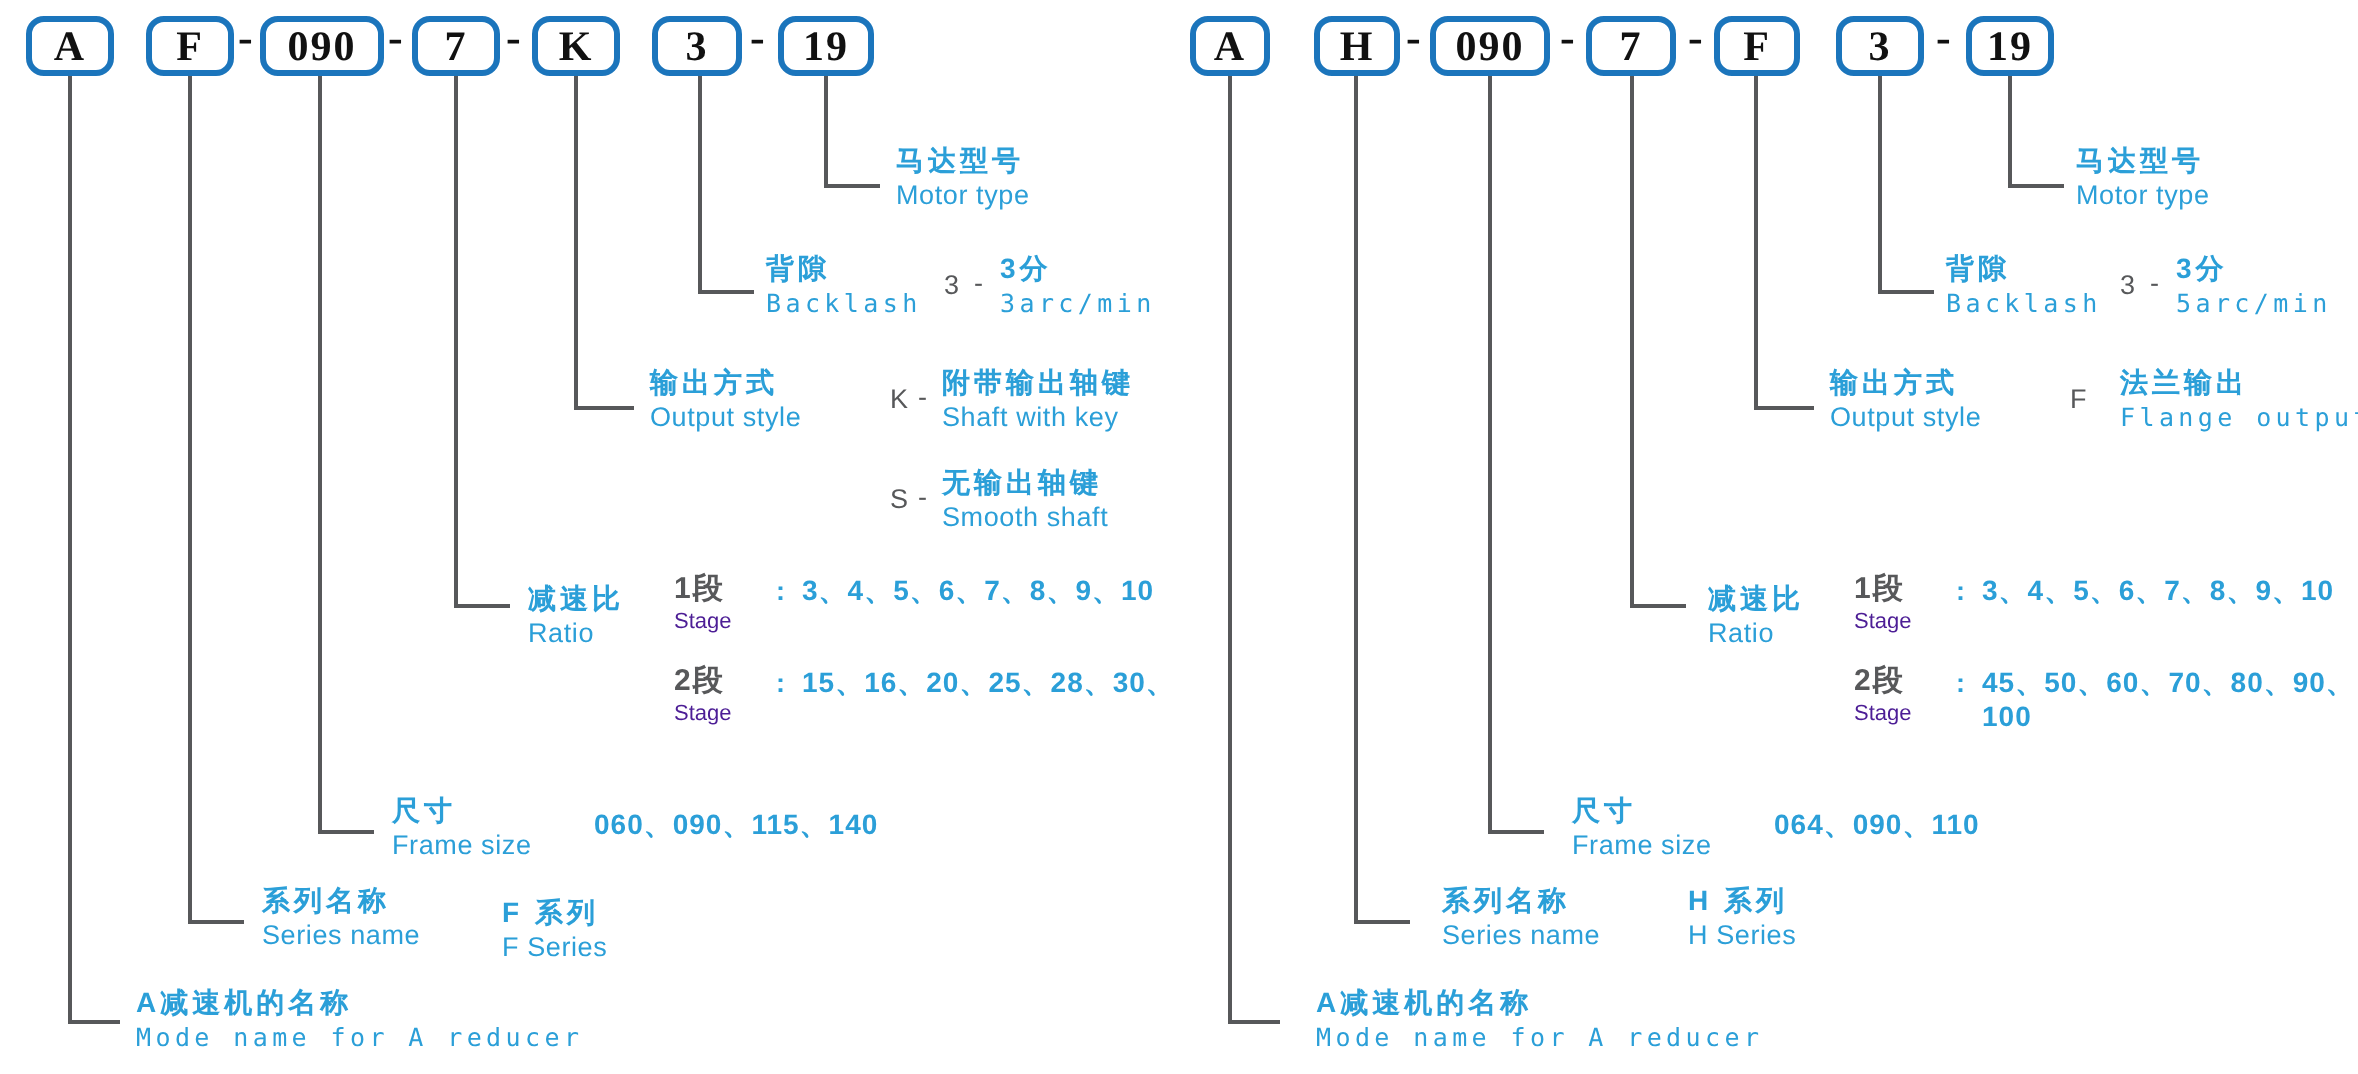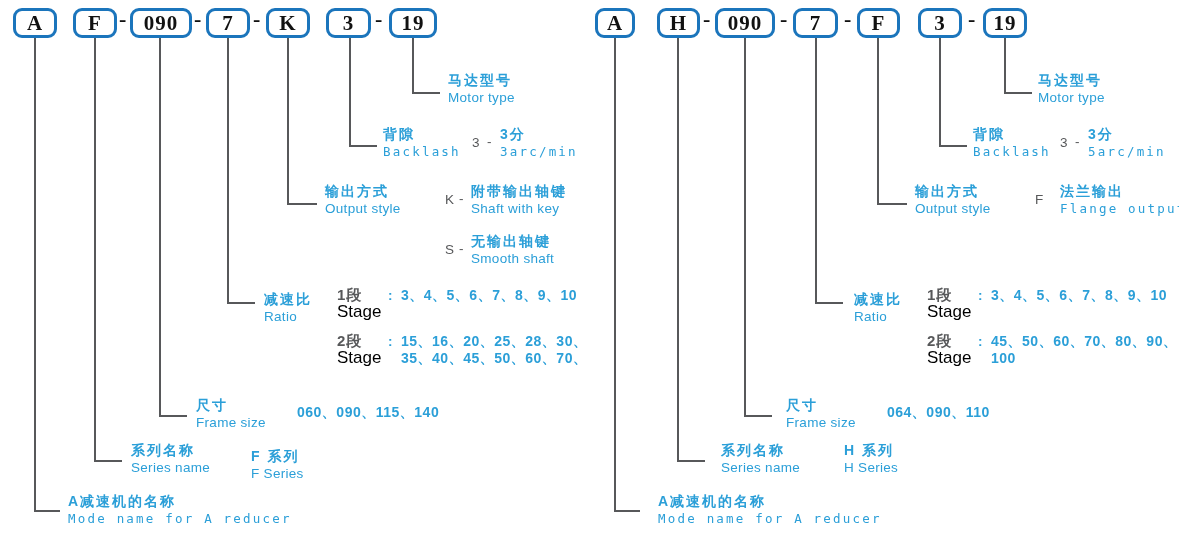--- a/index.html
+++ b/index.html
@@ -10,21 +10,21 @@
        font-family:"Liberation Serif",serif;font-weight:bold;font-size:21px;letter-spacing:1px;}
   .dash{position:absolute;top:6px;color:#111;font-family:"Liberation Serif",serif;
         font-weight:bold;font-size:22px;}
   .vl{position:absolute;width:2px;background:#57585a;}
   .hl{position:absolute;height:2px;background:#57585a;}
   .lbl{position:absolute;white-space:nowrap;}
   .cn{font-weight:bold;font-size:14px;color:#2b9fd8;letter-spacing:2px;line-height:17px;}
   .en{font-size:13.5px;color:#2b9fd8;letter-spacing:0.3px;line-height:17px;}
   .ls{letter-spacing:2.2px;font-size:12.5px;font-family:"DejaVu Sans Mono",monospace;}
   .dkcn{font-weight:bold;font-size:15px;color:#57585a;letter-spacing:1px;line-height:17px;}
-  .dken{font-size:17px;color:#000000;line-height:17px;}
+  .dken{font-size:11px;color:#4c1d95;line-height:17px;}
   .mark{position:absolute;font-size:13.5px;color:#57585a;white-space:nowrap;}
   .colon{position:absolute;font-size:13.5px;font-weight:bold;color:#2b9fd8;}
   .vals{color:#2b9fd8;font-size:14px;font-weight:bold;letter-spacing:0.5px;line-height:17px;}
 </style>
 </head>
 <body>
 
 <div id="stage">
 
   <div>
@@ -102,21 +102,20 @@
     <div class="lbl vals" style="left:401px;top:287px">
       <div>3、4、5、6、7、8、9、10</div>
     </div>
     <div class="lbl" style="left:337px;top:332px">
       <div class="dkcn">2段</div>
       <div class="dken">Stage</div>
     </div>
     <div class="colon" style="left:388px;top:334px">:</div>
     <div class="lbl vals" style="left:401px;top:333px">
       <div>15、16、20、25、28、30、</div>
-      <div>35、40、45、50、60、70、</div>
     </div>
 
     <div class="lbl" style="left:196px;top:397px">
       <div class="cn">尺寸</div>
       <div class="en">Frame size</div>
     </div>
     <div class="lbl vals" style="left:297px;top:404px">060、090、115、140</div>
 
     <div class="lbl" style="left:131px;top:442px">
       <div class="cn">系列名称</div>

